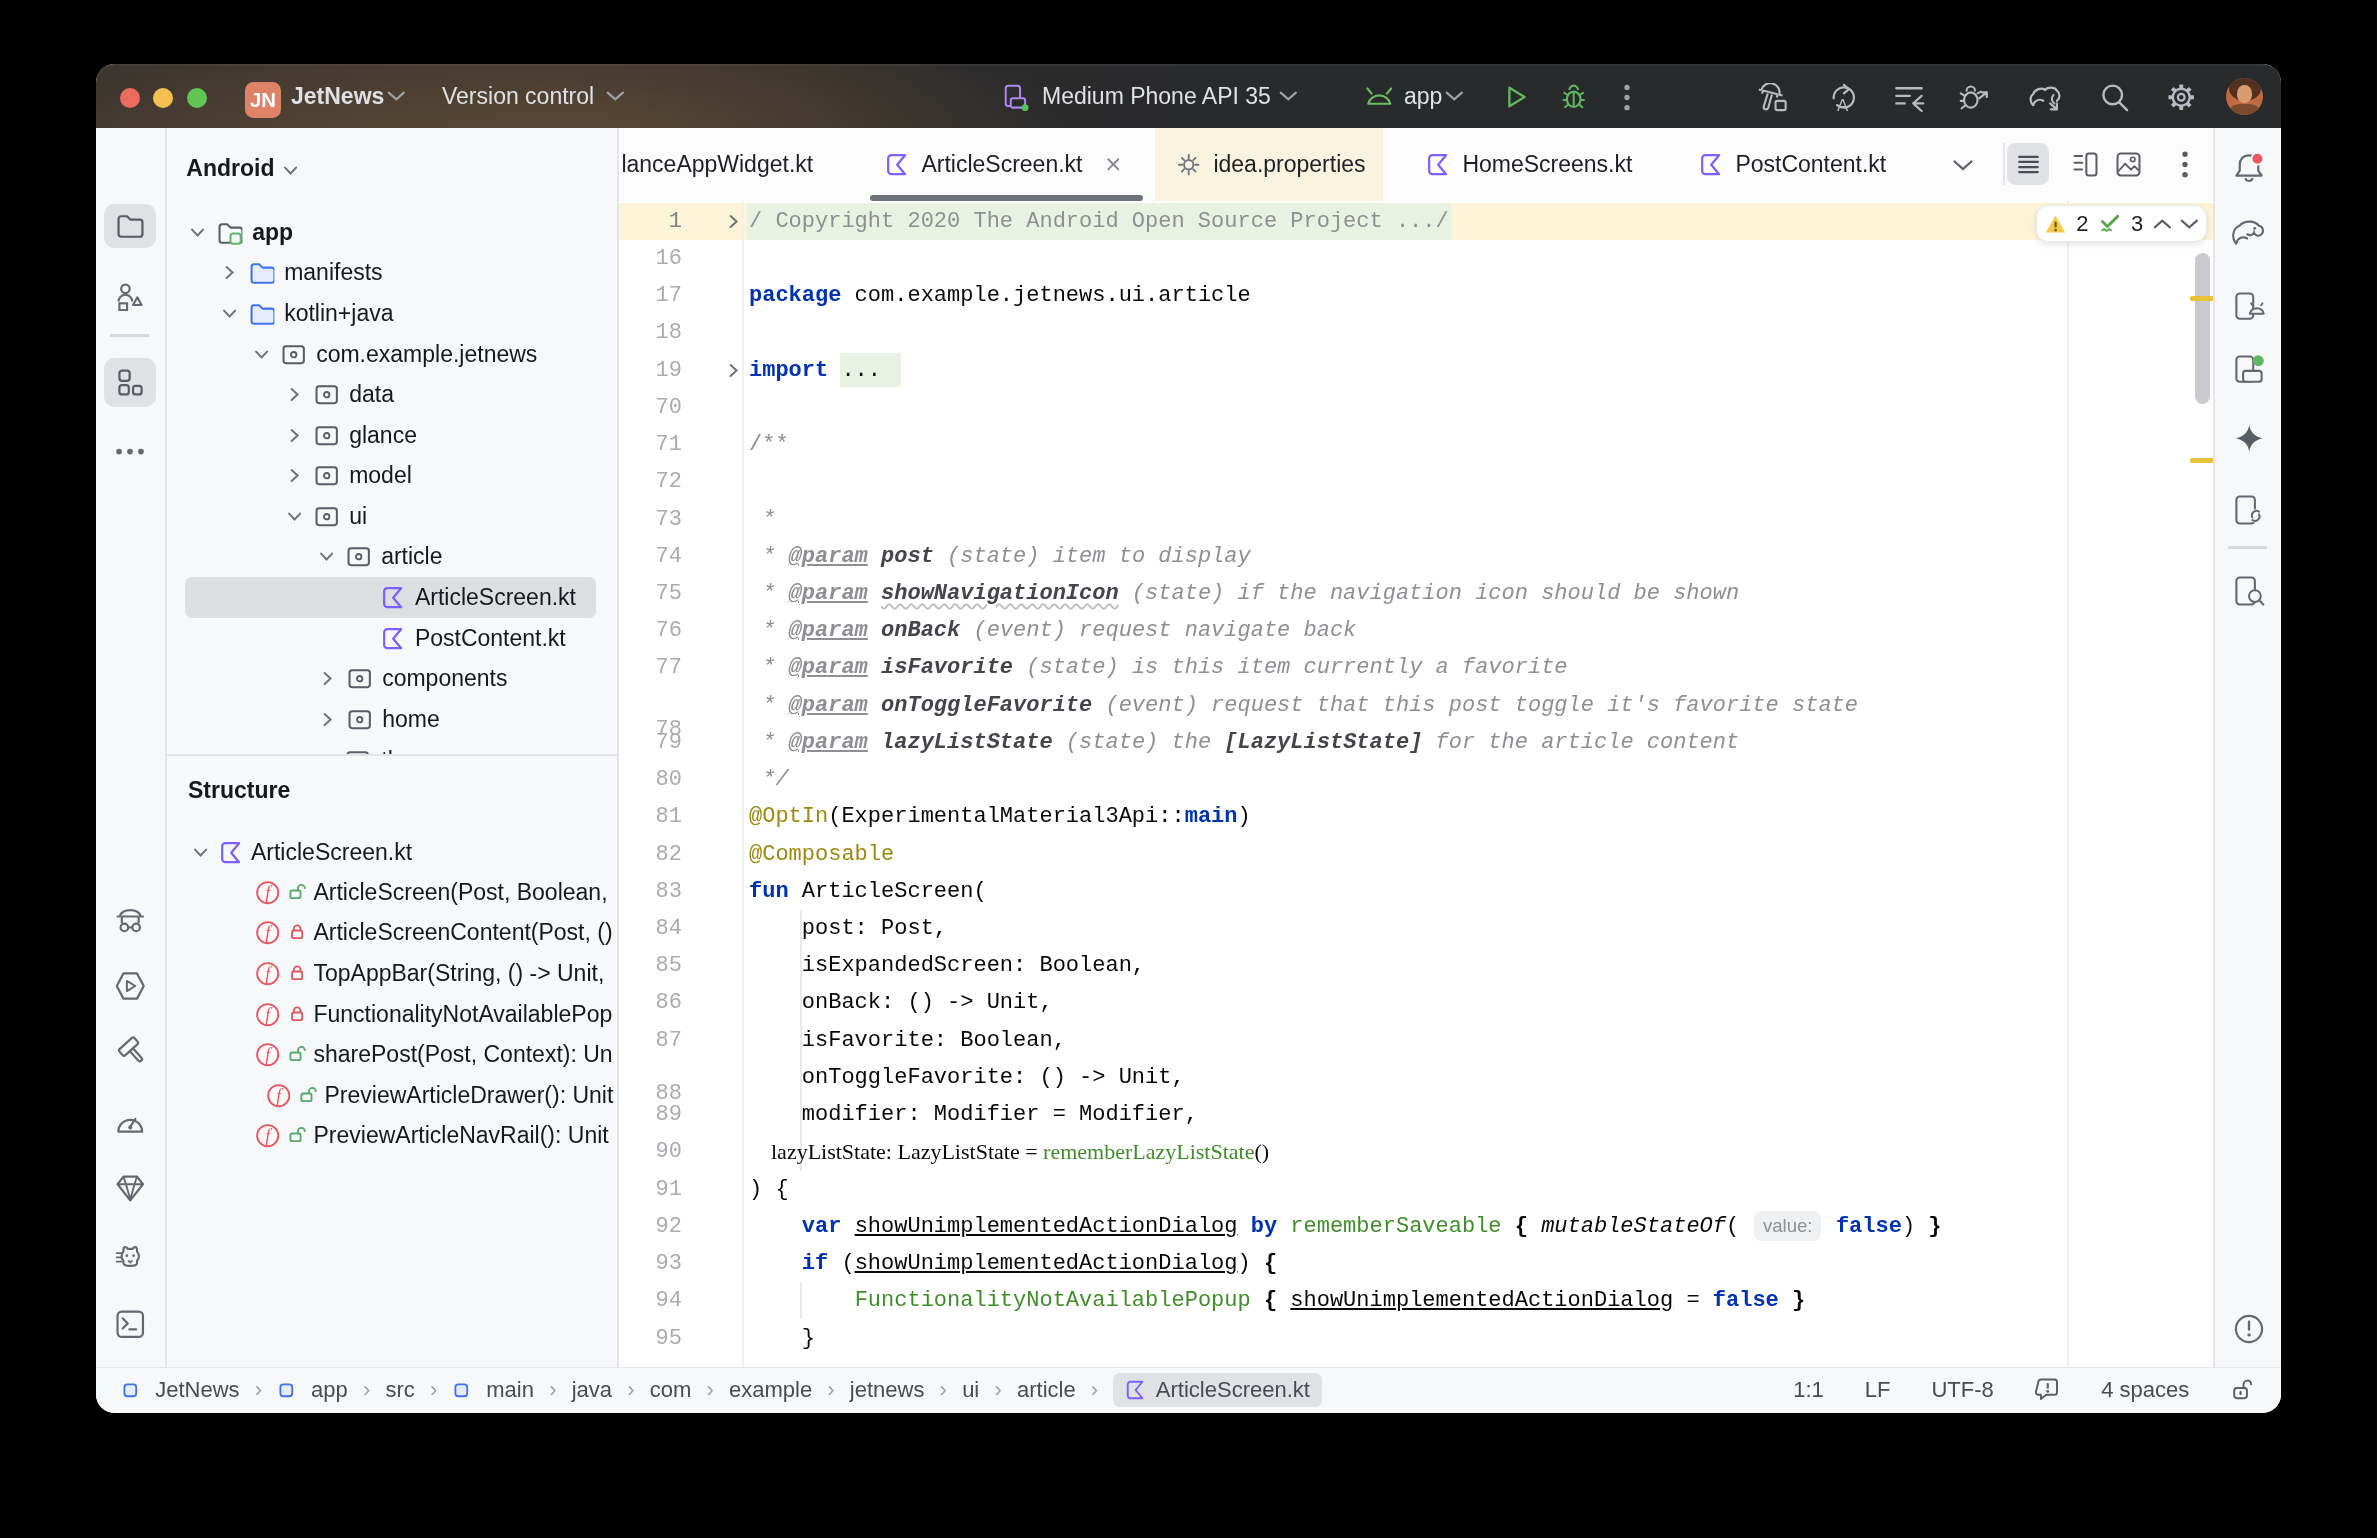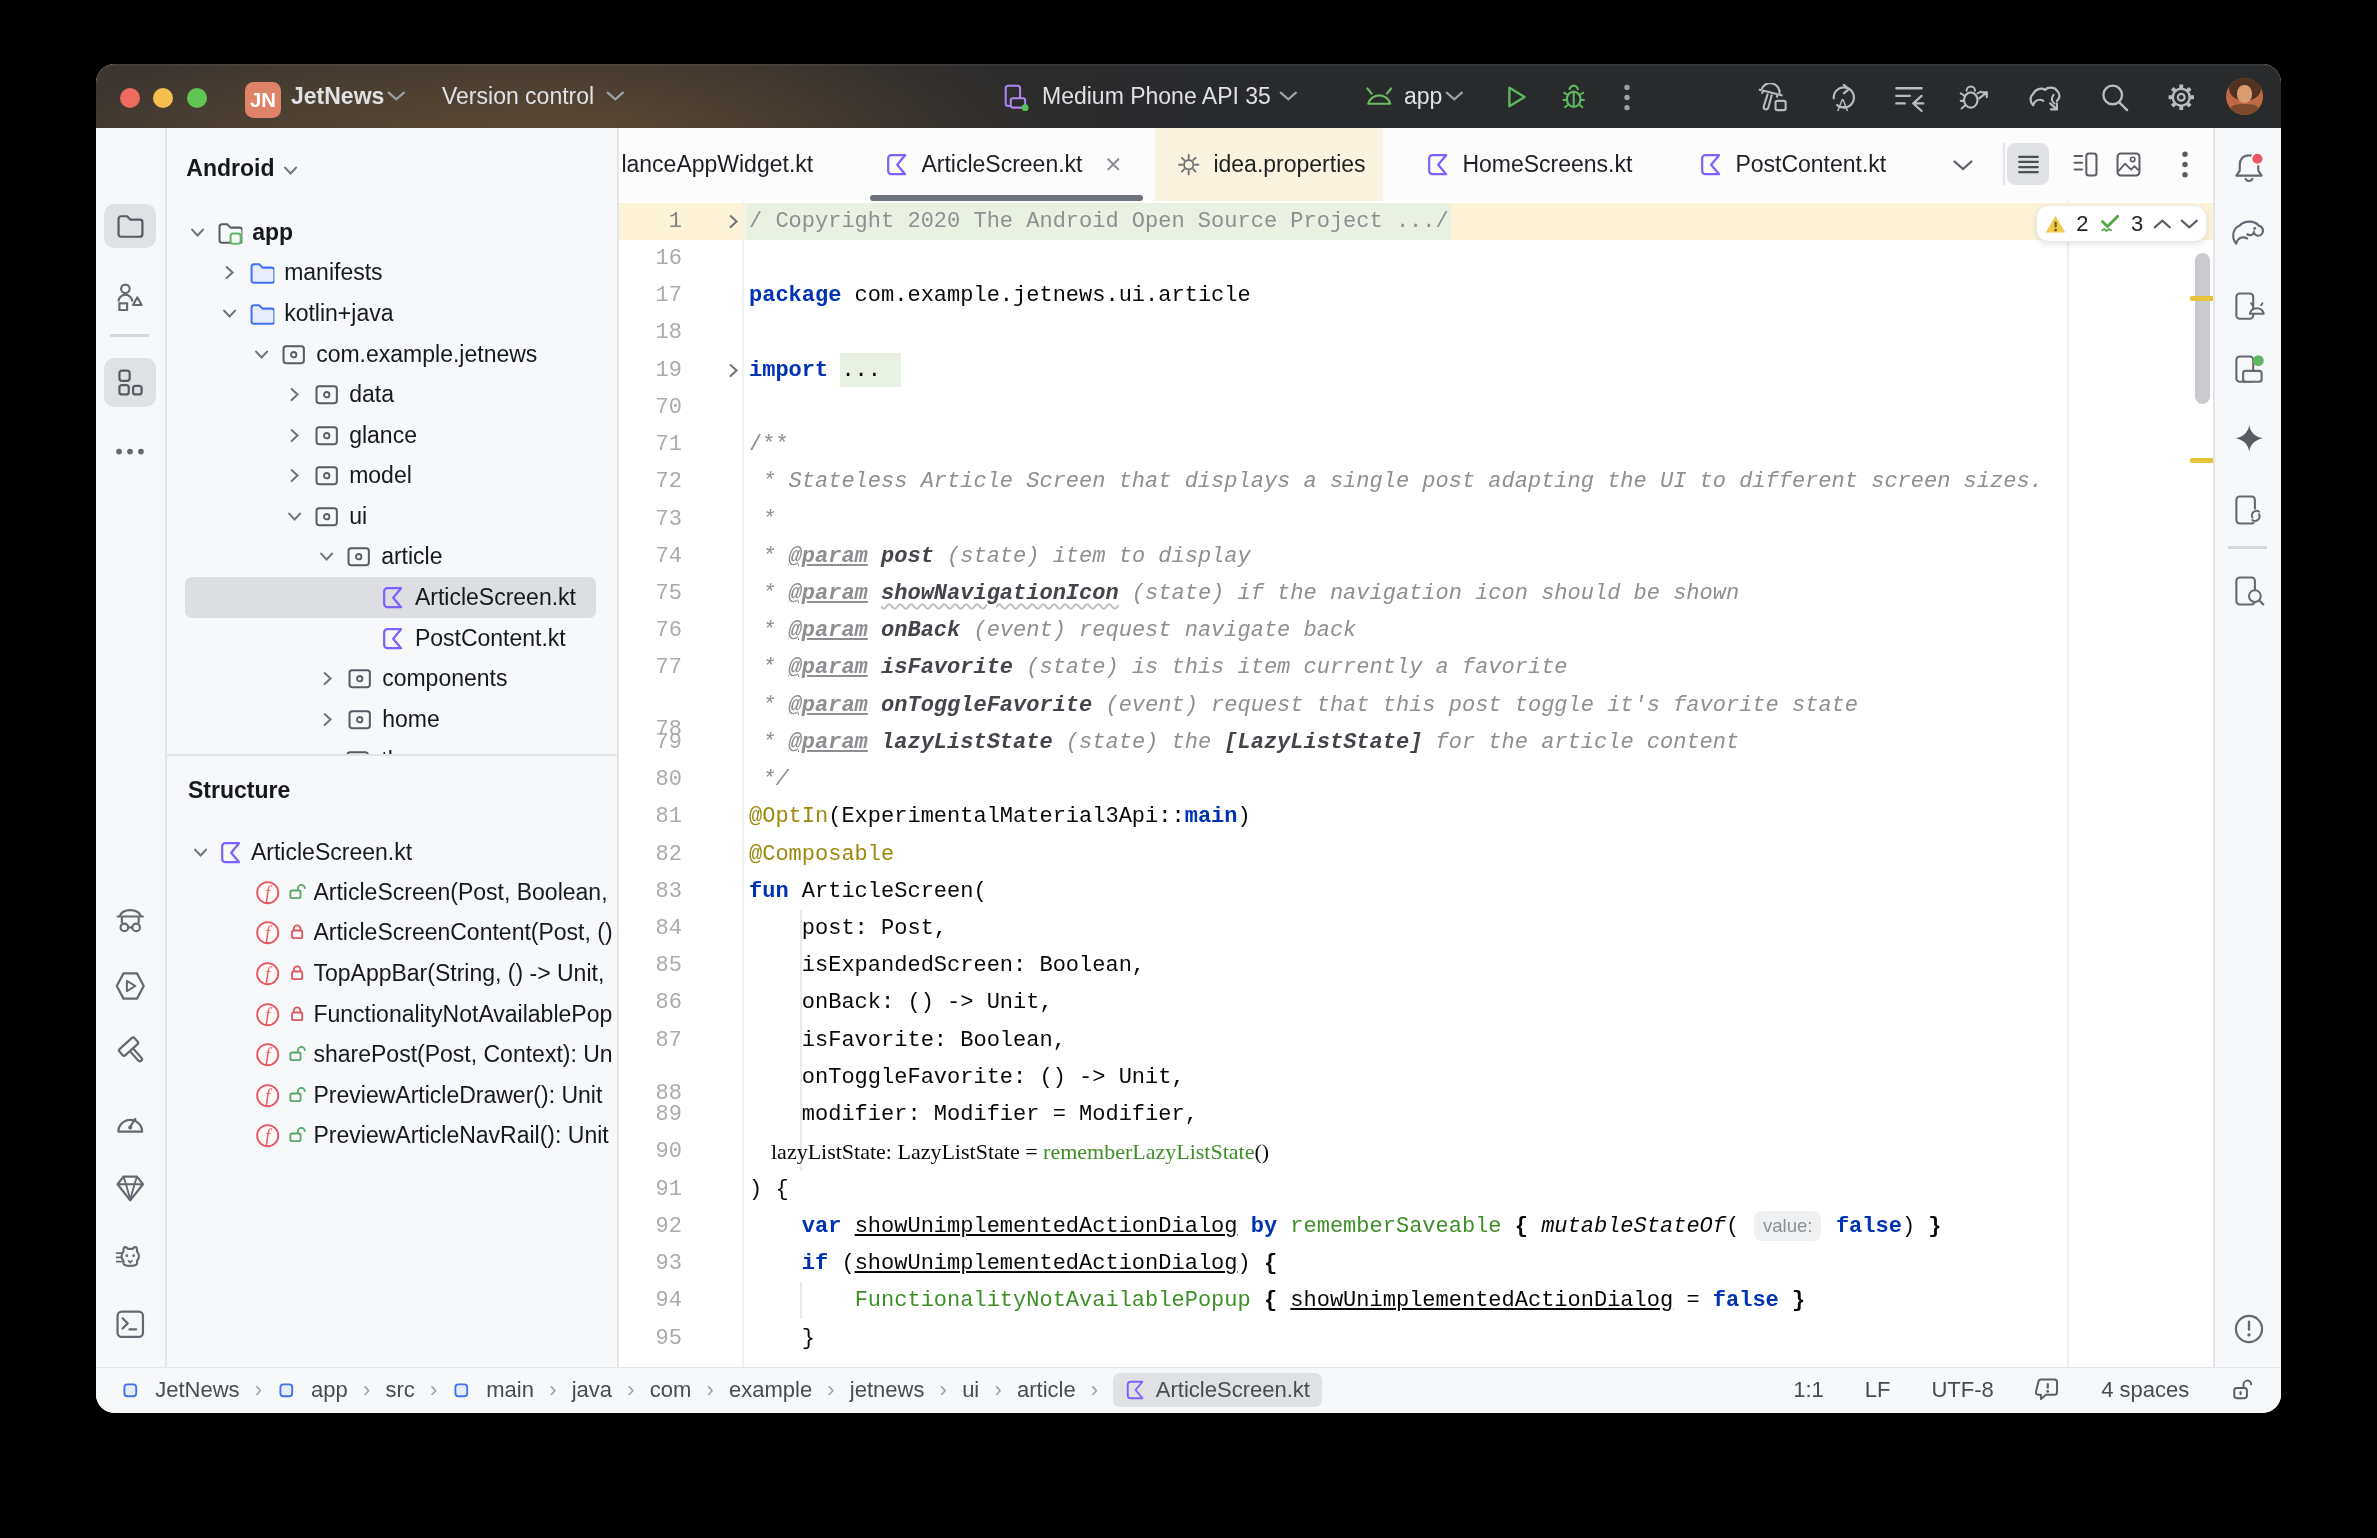--- a/index.html
+++ b/index.html
@@ -425,21 +425,21 @@
     </div>
     <div class="trow" style="top:906px; left:89px;">
       <svg width="25.4" height="25.4" style="margin-right:6.8px;" viewBox="0 0 30 30">
           <use href="#fnic"></use>
         </svg>
       <svg width="20.3" height="20.3" style="margin-right:6px;" viewBox="0 0 24 24">
           <use href="#locko"></use>
         </svg>
       <span>sharePost(Post, Context): Un</span>
     </div>
-    <div class="trow" style="top:947px; left:89px;">
+    <div class="trow" style="top:947px; left:100px;">
       <svg width="25.4" height="25.4" style="margin-right:6.8px;" viewBox="0 0 30 30">
           <use href="#fnic"></use>
         </svg>
       <svg width="20.3" height="20.3" style="margin-right:6px;" viewBox="0 0 24 24">
           <use href="#locko"></use>
         </svg>
       <span>PreviewArticleDrawer(): Unit</span>
     </div>
     <div class="trow" style="top:987px; left:89px;">
       <svg width="25.4" height="25.4" style="margin-right:6.8px;" viewBox="0 0 30 30">
@@ -558,21 +558,20 @@
         <use href="#chevr"></use>
       </svg>
     <svg class="abs" style="left:105px; top:159px;" width="20.3" height="20.3" viewBox="0 0 24 24">
         <use href="#chevr"></use>
       </svg>
 
     <div class="cl" style="top:1.7px;"><span style="color:#8d8f92;">/ Copyright 2020 The Android Open Source Project .../</span></div>
     <div class="cl" style="top:76px;"><span class="kw">package</span> com.example.jetnews.ui.article</div>
     <div class="cl" style="top:151px;"><span class="kw">import</span> ...</div>
     <div class="cl" style="top:225px;"><span style="color:#8d8f92;">/**</span></div>
-    <div class="cl doc" style="top:262px;"> * Stateless Article Screen that displays a single post adapting the UI to different screen sizes.</div>
     <div class="cl doc" style="top:300px;"> *</div>
     <div class="cl doc" style="top:374px;"> * <span class="doctag">@param</span> <span class="docp sq">showNavigationIcon</span> (state) if the navigation icon should be shown</div>
     <div class="cl doc" style="top:337px;"> * <span class="doctag">@param</span> <span class="docp">post</span> (state) item to display</div>
     <div class="cl doc" style="top:411px;"> * <span class="doctag">@param</span> <span class="docp">onBack</span> (event) request navigate back</div>
     <div class="cl doc" style="top:448px;"> * <span class="doctag">@param</span> <span class="docp">isFavorite</span> (state) is this item currently a favorite</div>
     <div class="cl doc" style="top:486px;"> * <span class="doctag">@param</span> <span class="docp">onToggleFavorite</span> (event) request that this post toggle it's favorite state</div>
     <div class="cl doc" style="top:523px;"> * <span class="doctag">@param</span> <span class="docp">lazyListState</span> (state) the <span class="docp">[LazyListState]</span> for the article content</div>
     <div class="cl doc" style="top:560px;"> */</div>
     <div class="cl" style="top:597px;"><span class="ann">@OptIn</span>(ExperimentalMaterial3Api::<span class="kw">main</span>)</div>
     <div class="cl" style="top:635px;"><span class="ann">@Composable</span></div>

